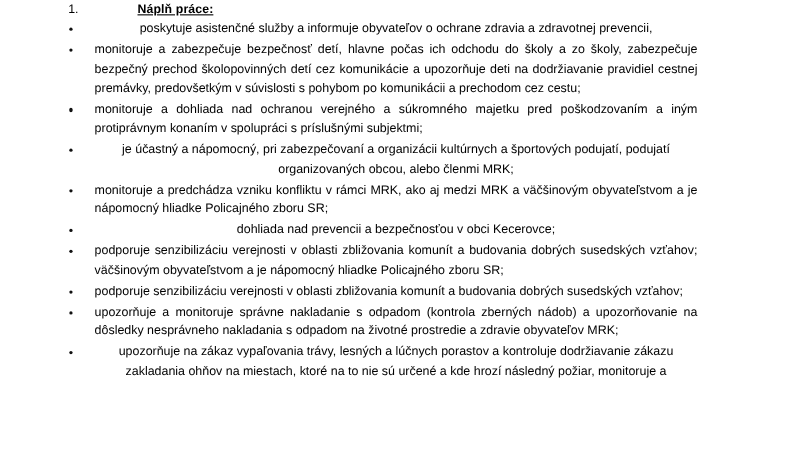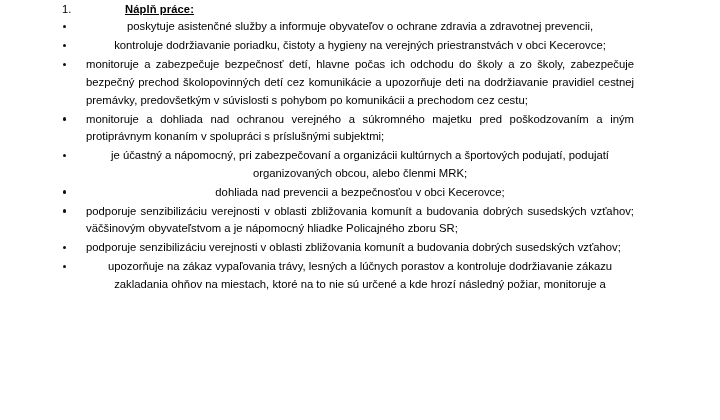--- a/index.html
+++ b/index.html
@@ -98,48 +98,52 @@
     <div class="heading-row">
       <span class="heading-num">1.</span>
       <span class="heading-text">Náplň práce:</span>
     </div>
 
     <ul class="bullet-list" id="bullet-list">
         <li class="bullet-item nojust">
           <span class="bullet-dot"></span>
           <span class="txt">poskytuje asistenčné služby a informuje obyvateľov o ochrane zdravia a zdravotnej prevencii,</span>
         </li>
-        <li class="bullet-item nojust">
-          <span class="bullet-dot"></span>
-          <span class="txt">kontroluje dodržiavanie poriadku, čistoty a hygieny na verejných priestranstvách v obci Kecerovce;</span>
-        </li>
         <li class="bullet-item">
           <span class="bullet-dot"></span>
           <span class="txt">monitoruje a zabezpečuje bezpečnosť detí, hlavne počas ich odchodu do školy a zo školy, zabezpečuje bezpečný prechod školopovinných detí cez komunikácie a upozorňuje deti na dodržiavanie pravidiel cestnej premávky, predovšetkým v súvislosti s pohybom po komunikácii a prechodom cez cestu;</span>
         </li>
         <li class="bullet-item">
           <span class="bullet-dot"></span>
           <span class="txt">monitoruje a dohliada nad ochranou verejného a súkromného majetku pred poškodzovaním a iným protiprávnym konaním v spolupráci s príslušnými subjektmi;</span>
         </li>
         <li class="bullet-item nojust">
           <span class="bullet-dot"></span>
           <span class="txt">je účastný a nápomocný, pri zabezpečovaní a organizácii kultúrnych a športových podujatí, podujatí organizovaných obcou, alebo členmi MRK;</span>
+        </li>
+        <li class="bullet-item">
+          <span class="bullet-dot"></span>
+          <span class="txt">monitoruje a predchádza vzniku konfliktu v rámci MRK, ako aj medzi MRK a väčšinovým obyvateľstvom a je nápomocný hliadke Policajného zboru SR;</span>
         </li>
         <li class="bullet-item nojust">
           <span class="bullet-dot"></span>
           <span class="txt">dohliada nad prevencii a bezpečnosťou v obci Kecerovce;</span>
         </li>
         <li class="bullet-item">
           <span class="bullet-dot"></span>
           <span class="txt">podporuje senzibilizáciu verejnosti v oblasti zbližovania komunít a budovania dobrých susedských vzťahov; väčšinovým obyvateľstvom a je nápomocný hliadke Policajného zboru SR;</span>
         </li>
         <li class="bullet-item">
           <span class="bullet-dot"></span>
           <span class="txt">podporuje senzibilizáciu verejnosti v oblasti zbližovania komunít a budovania dobrých susedských vzťahov;</span>
         </li>
+        <li class="bullet-item">
+          <span class="bullet-dot"></span>
+          <span class="txt">upozorňuje a monitoruje správne nakladanie s odpadom (kontrola zberných nádob) a upozorňovanie na dôsledky nesprávneho nakladania s odpadom na životné prostredie a zdravie obyvateľov MRK;</span>
+        </li>
         <li class="bullet-item nojust">
           <span class="bullet-dot"></span>
           <span class="txt">upozorňuje na zákaz vypaľovania trávy, lesných a lúčnych porastov a kontroluje dodržiavanie zákazu zakladania ohňov na miestach, ktoré na to nie sú určené a kde hrozí následný požiar, monitoruje a</span>
         </li>
       </ul>
 
   </div>
 </div>
 
 </body></html>

